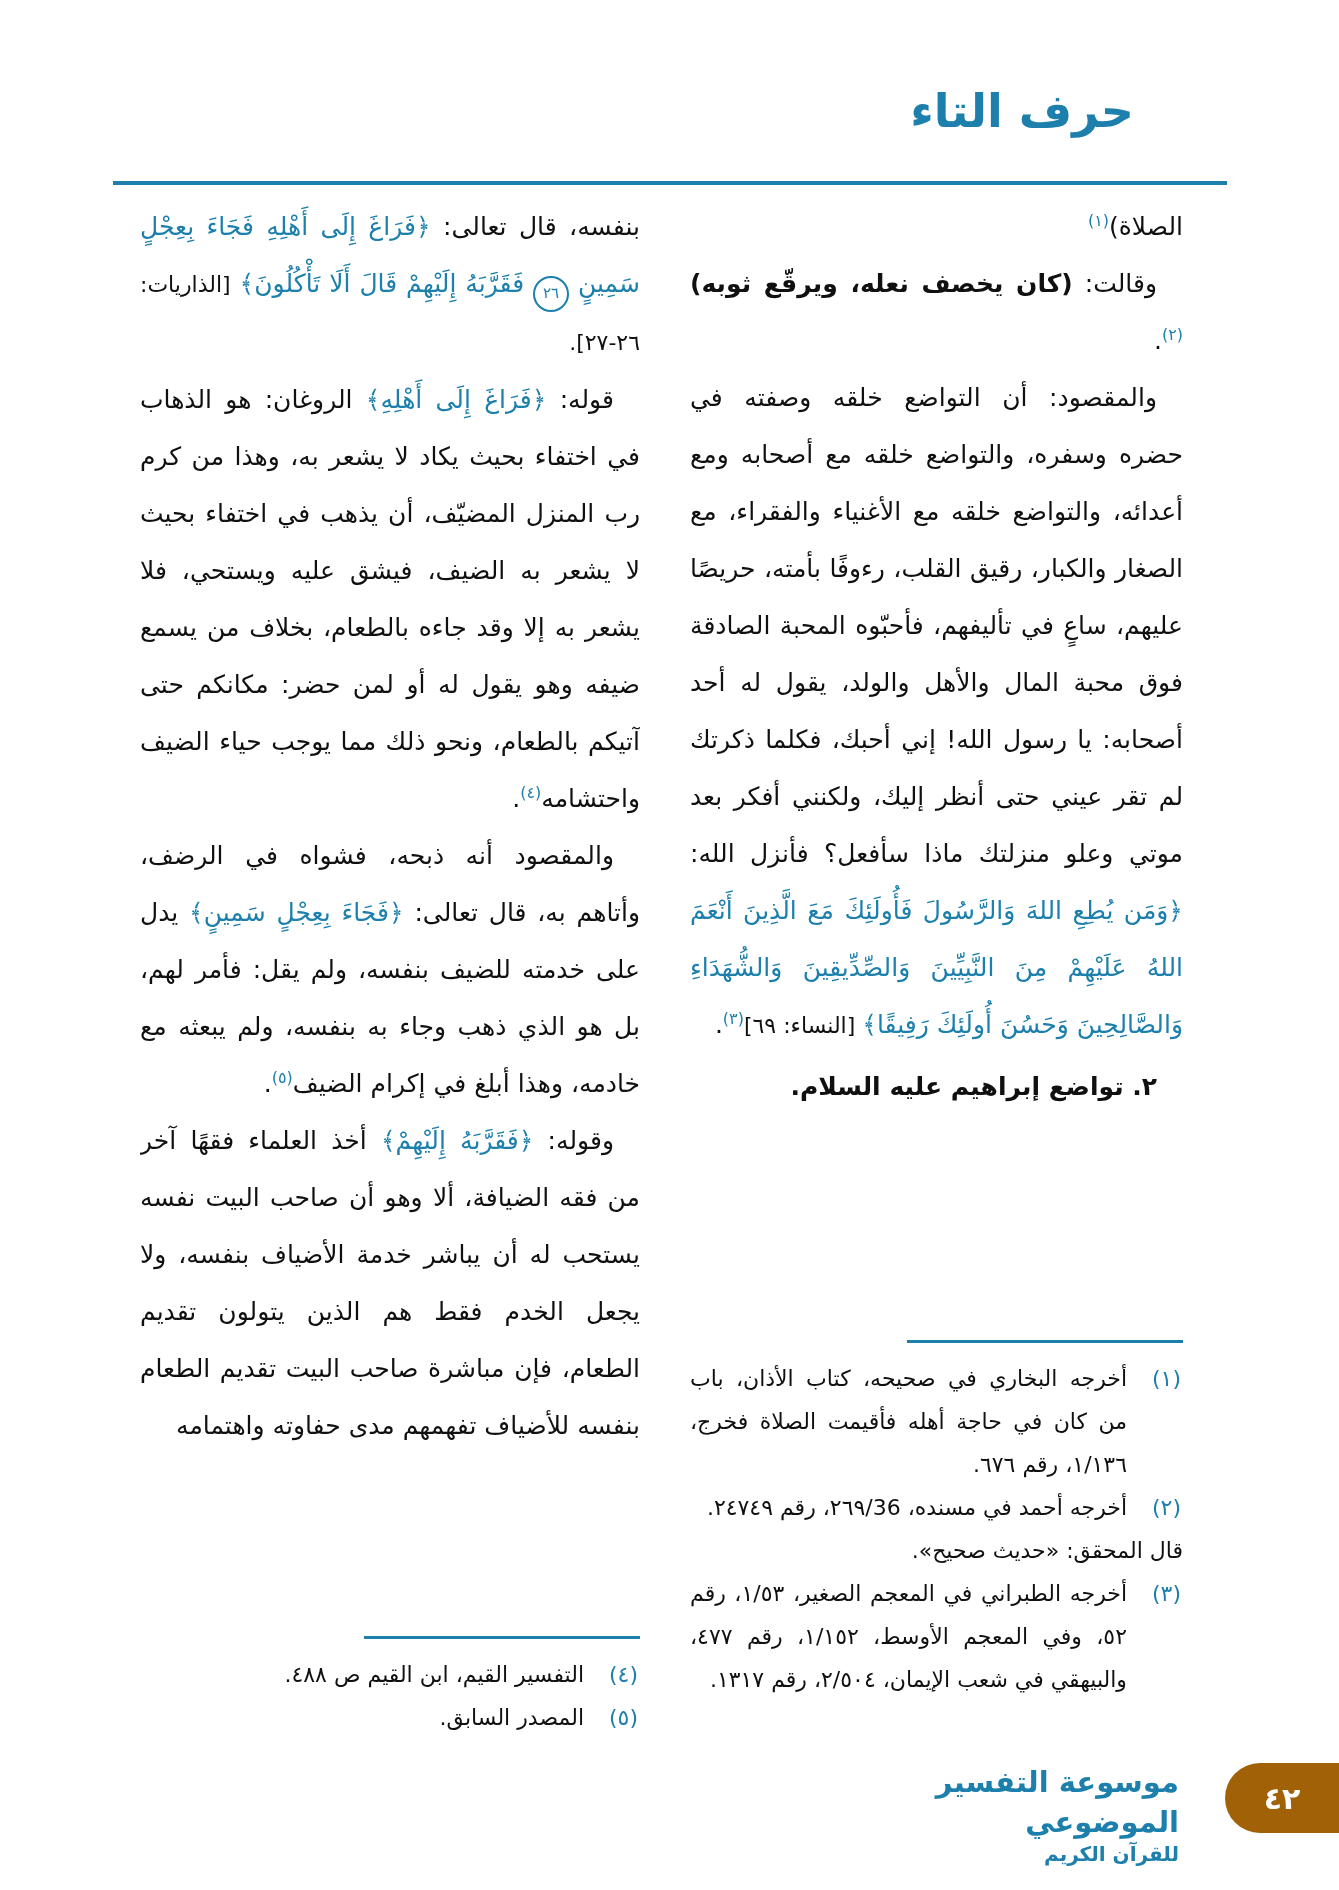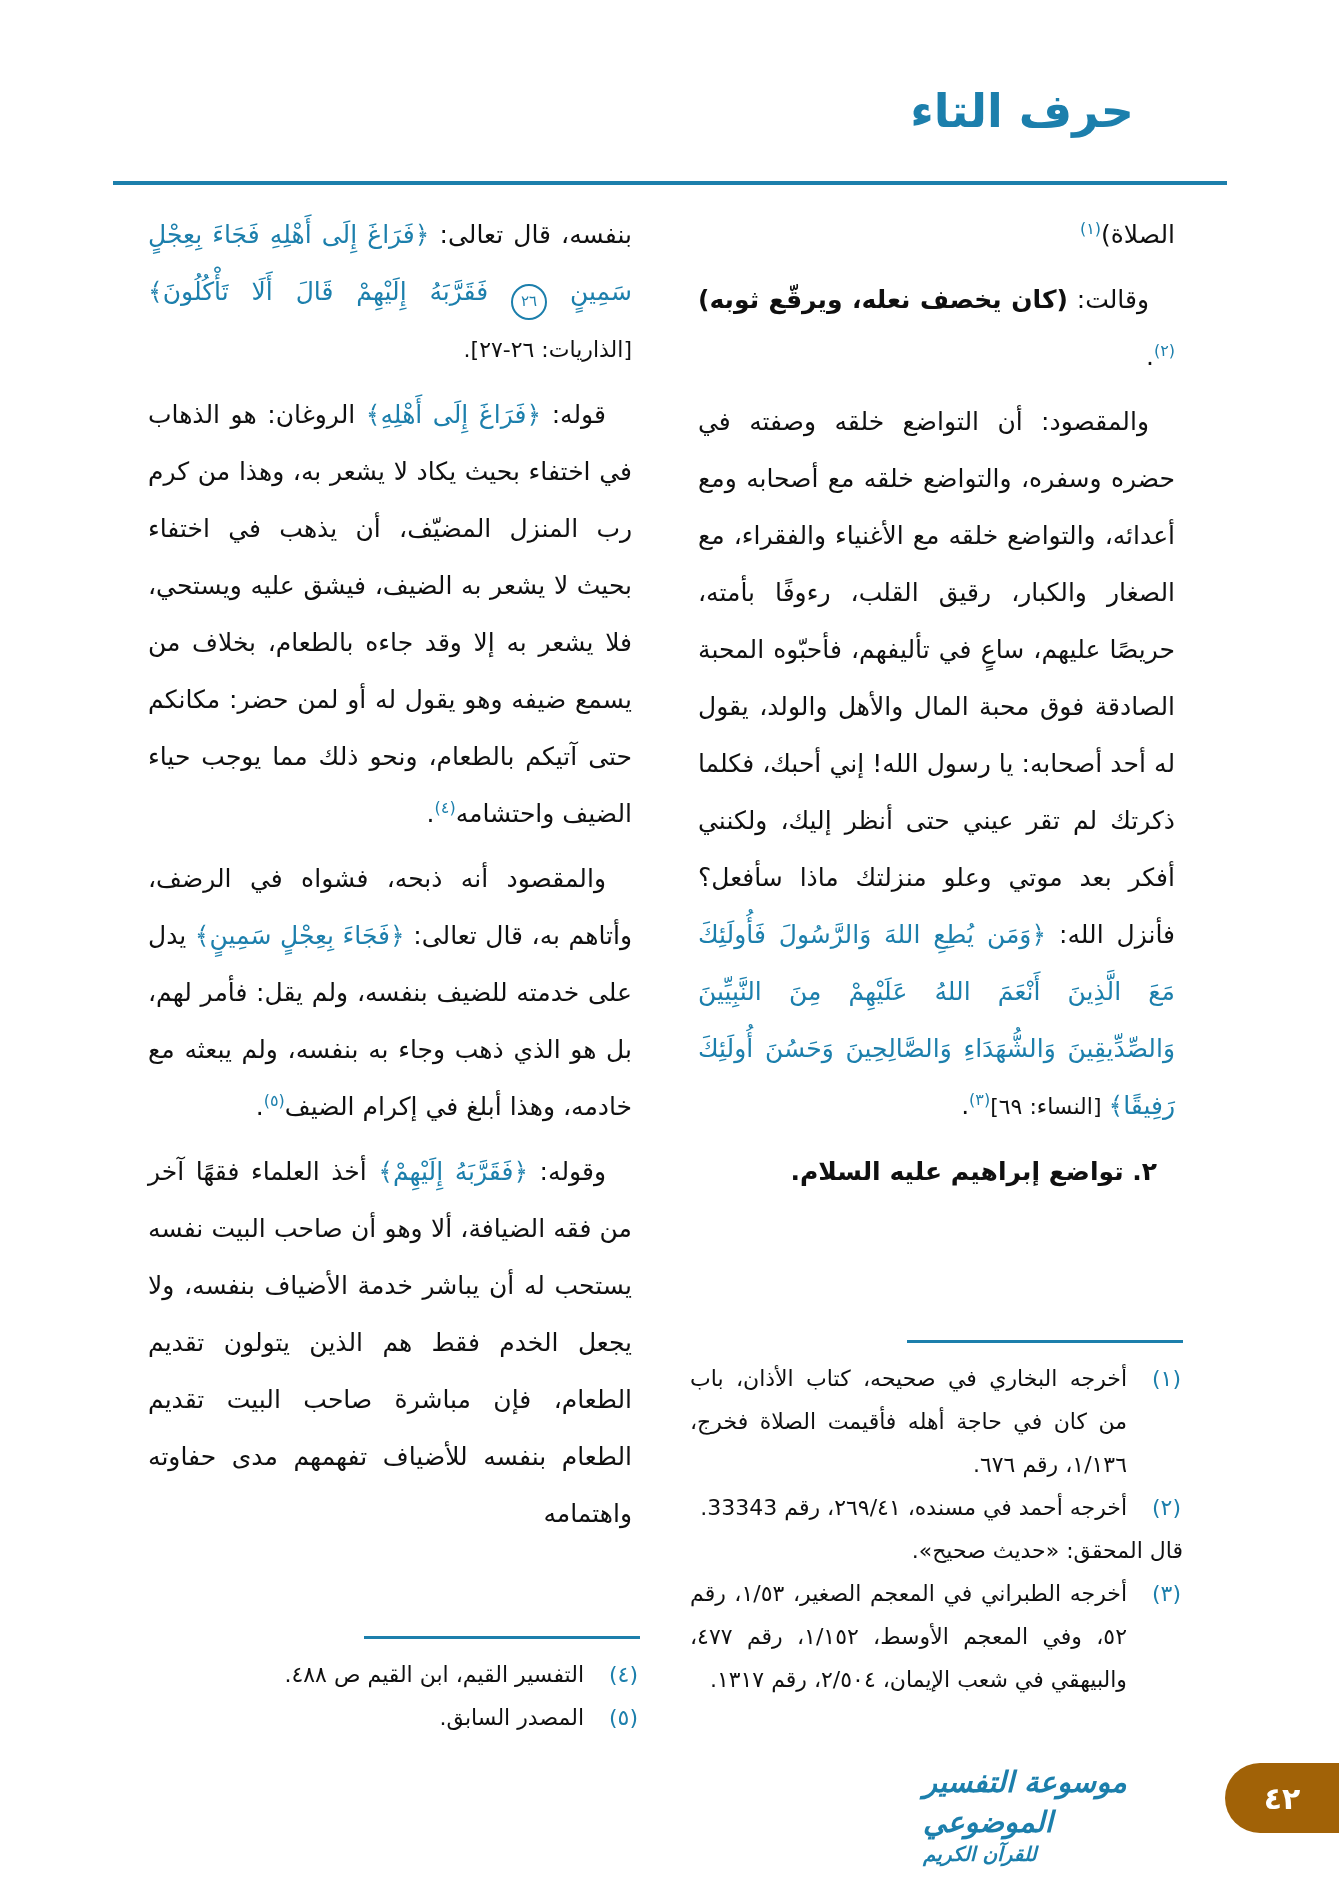--- a/index.html
+++ b/index.html
@@ -28,21 +28,21 @@
   .col {
     position:absolute;
     text-align:justify;
     font-size:25px;
     line-height:57px;
     overflow:hidden;
   }
   .col-right { top:198px; right:156px; width:493px; height:1140px; }
   .col-left  { top:198px; right:699px; width:500px; height:1446px; }
 
-  .col p { margin:8px; text-indent:26px; }
+  .col p { margin:0; text-indent:26px; }
   .col p.cont { text-indent:0; }
 
   .quran { color:#1c7fac; }
   .hadith { font-weight:bold; }
 
   .fn-ref {
     color:#1c7fac;
     font-size:16px;
     vertical-align:9px;
     line-height:0;
@@ -86,21 +86,21 @@
   .footnote { position:relative; padding-right:56px; margin:0; }
   .fn-marker {
     position:absolute; right:2px; top:0;
     color:#1c7fac;
   }
   .fn-note { margin:0; }
 
   
   .logo {
     position:absolute; top:1762px; right:160px; width:256px;
-    text-align:left; color:#1c7fac;font-style:italic;
+    text-align:right; color:#1c7fac;
   }
   .logo-l1 { font-size:29px; font-weight:bold; line-height:40px; letter-spacing:-1px; }
   .logo-l2 { font-size:20px; font-weight:bold; line-height:24px; }
 
   .page-badge {
     position:absolute; top:1763px; right:0;
     width:114px; height:70px;
     background:#a16207;
     border-radius:35px 0 0 35px;
     color:#ffffff;
@@ -126,21 +126,21 @@
 </div>
 
 <div class="fnblock fnblock-right">
   <div class="fn-sep"></div>
   <div class="footnote">
     <span class="fn-marker">(١)</span>
     <span>أخرجه البخاري في صحيحه، كتاب الأذان، باب من كان في حاجة أهله فأقيمت الصلاة فخرج، ١/١٣٦، رقم ٦٧٦.</span>
   </div>
   <div class="footnote">
     <span class="fn-marker">(٢)</span>
-    <span>أخرجه أحمد في مسنده، ٢٦٩/٤١، رقم 33343.</span>
+    <span>أخرجه أحمد في مسنده، ٢٦٩/36، رقم ٢٤٧٤٩.</span>
   </div>
   <div class="fn-note">قال المحقق: «حديث صحيح».</div>
   <div class="footnote">
     <span class="fn-marker">(٣)</span>
     <span>أخرجه الطبراني في المعجم الصغير، ١/٥٣، رقم ٥٢، وفي المعجم الأوسط، ١/١٥٢، رقم ٤٧٧، والبيهقي في شعب الإيمان، ٢/٥٠٤، رقم ١٣١٧.</span>
   </div>
 </div>
 
 <div class="col col-left">
   <p class="cont"><span>بنفسه، قال تعالى: </span><span class="quran">﴿فَرَاغَ إِلَى أَهْلِهِ فَجَاءَ بِعِجْلٍ سَمِينٍ </span><span class="ayah-badge">٢٦</span><span class="quran"> فَقَرَّبَهُ إِلَيْهِمْ قَالَ أَلَا تَأْكُلُونَ﴾</span> <span class="cite-small">[الذاريات: ٢٦-٢٧].</span></p>

